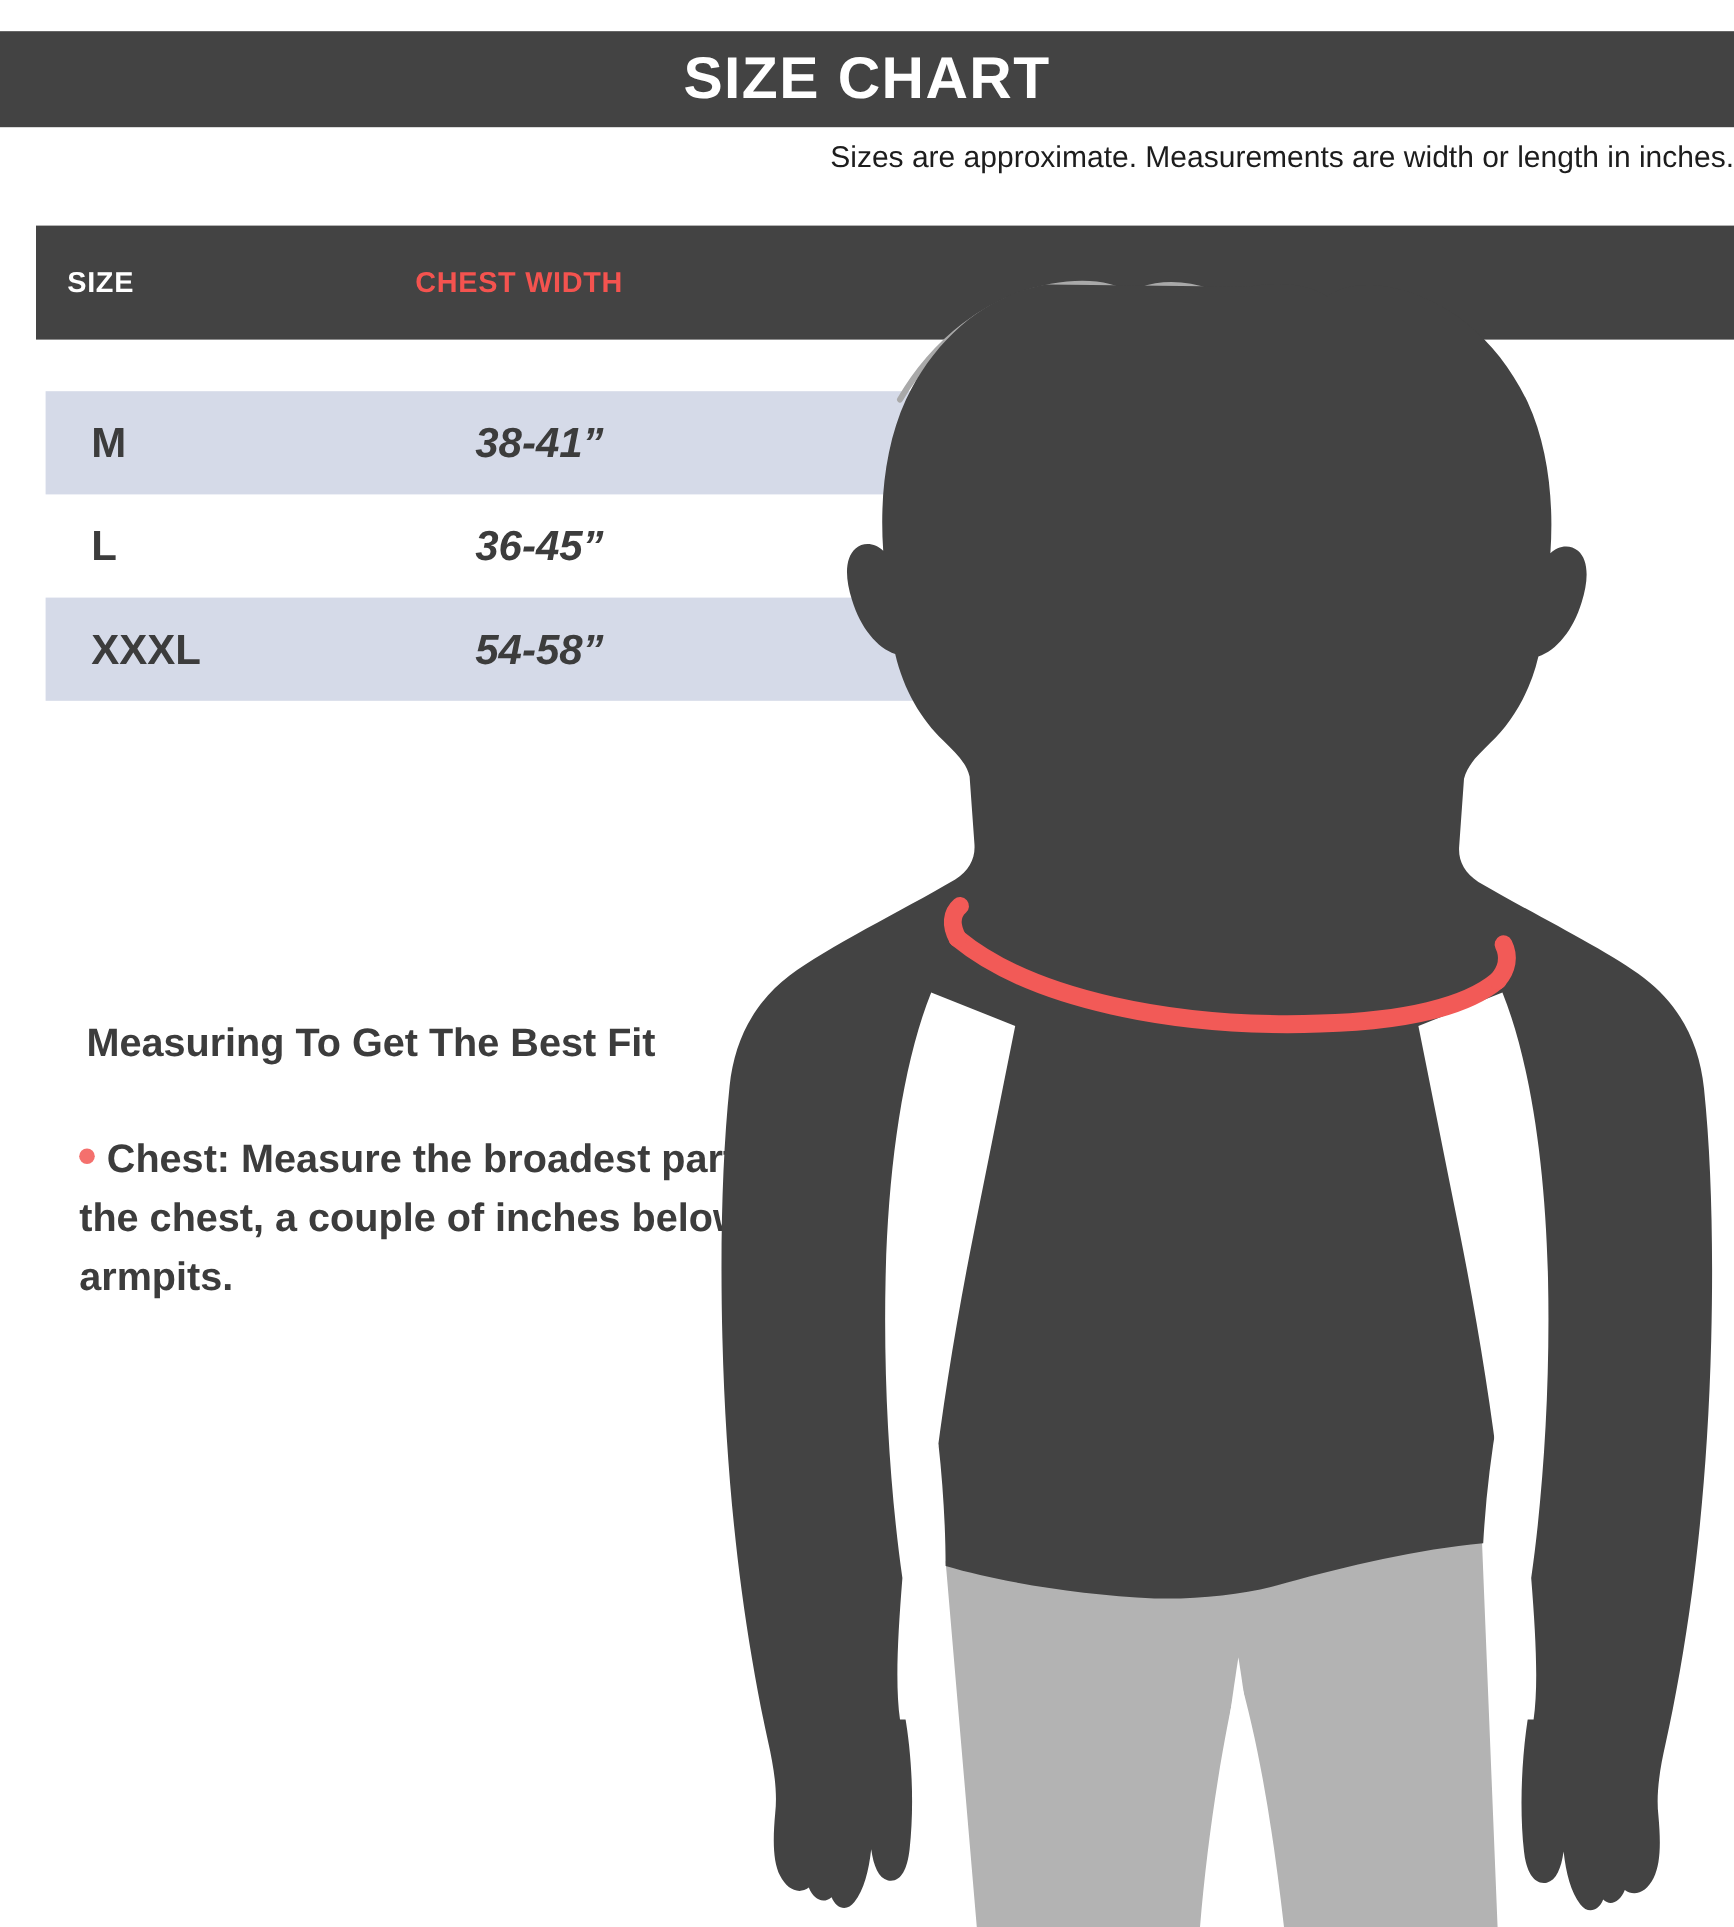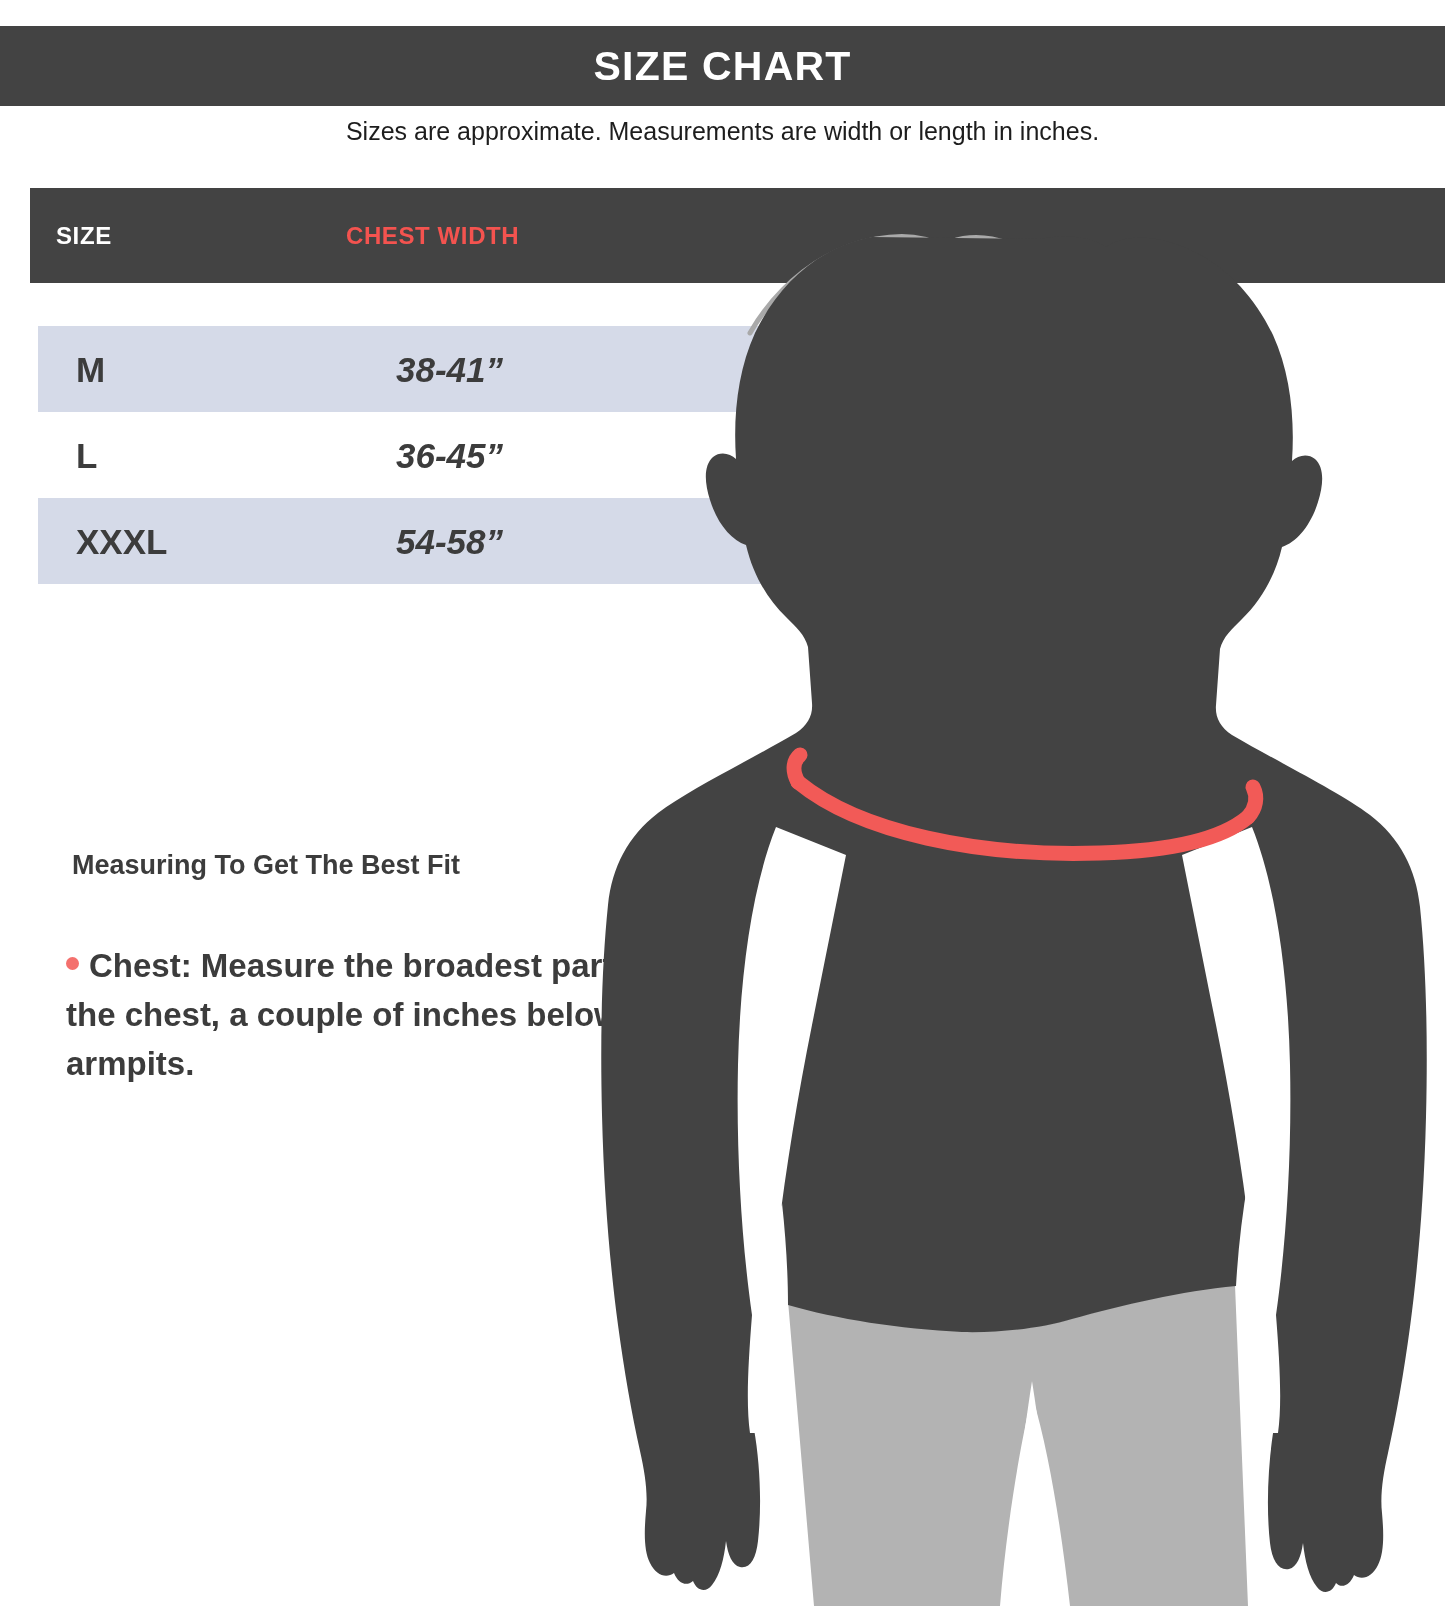--- a/index.html
+++ b/index.html
@@ -27,32 +27,32 @@
     top: 26px;
     width: 1445px;
     height: 80px;
     background: #434343;
     display: flex;
     align-items: center;
     justify-content: center;
   }
   .title-text {
     color: #ffffff;
-    font-size: 41px;
+    font-size: 49px;
     font-weight: bold;
     letter-spacing: 1.2px;
     line-height: 1;
   }
 
   .subtitle {
     position: absolute;
     left: 0;
     top: 118px;
     width: 1445px;
-    text-align: center;
+    text-align: right;
     color: #1d1d1d;
     font-size: 25px;
     font-weight: normal;
     line-height: 1.1;
   }
 
   
   .table-head {
     position: absolute;
     left: 30px;
@@ -98,21 +98,21 @@
     line-height: 1;
   }
   .cell-size  { left: 38px; }
   .cell-chest { left: 358px; font-style: italic; }
 
   
   .measure-heading {
     position: absolute;
     left: 72px;
     top: 852px;
-    font-size: 27px;
+    font-size: 33px;
     font-weight: bold;
     color: #3c3c3c;
     line-height: 1;
     z-index: 3;
   }
   .measure-bullet {
     position: absolute;
     left: 66px;
     top: 942px;
     width: 620px;

